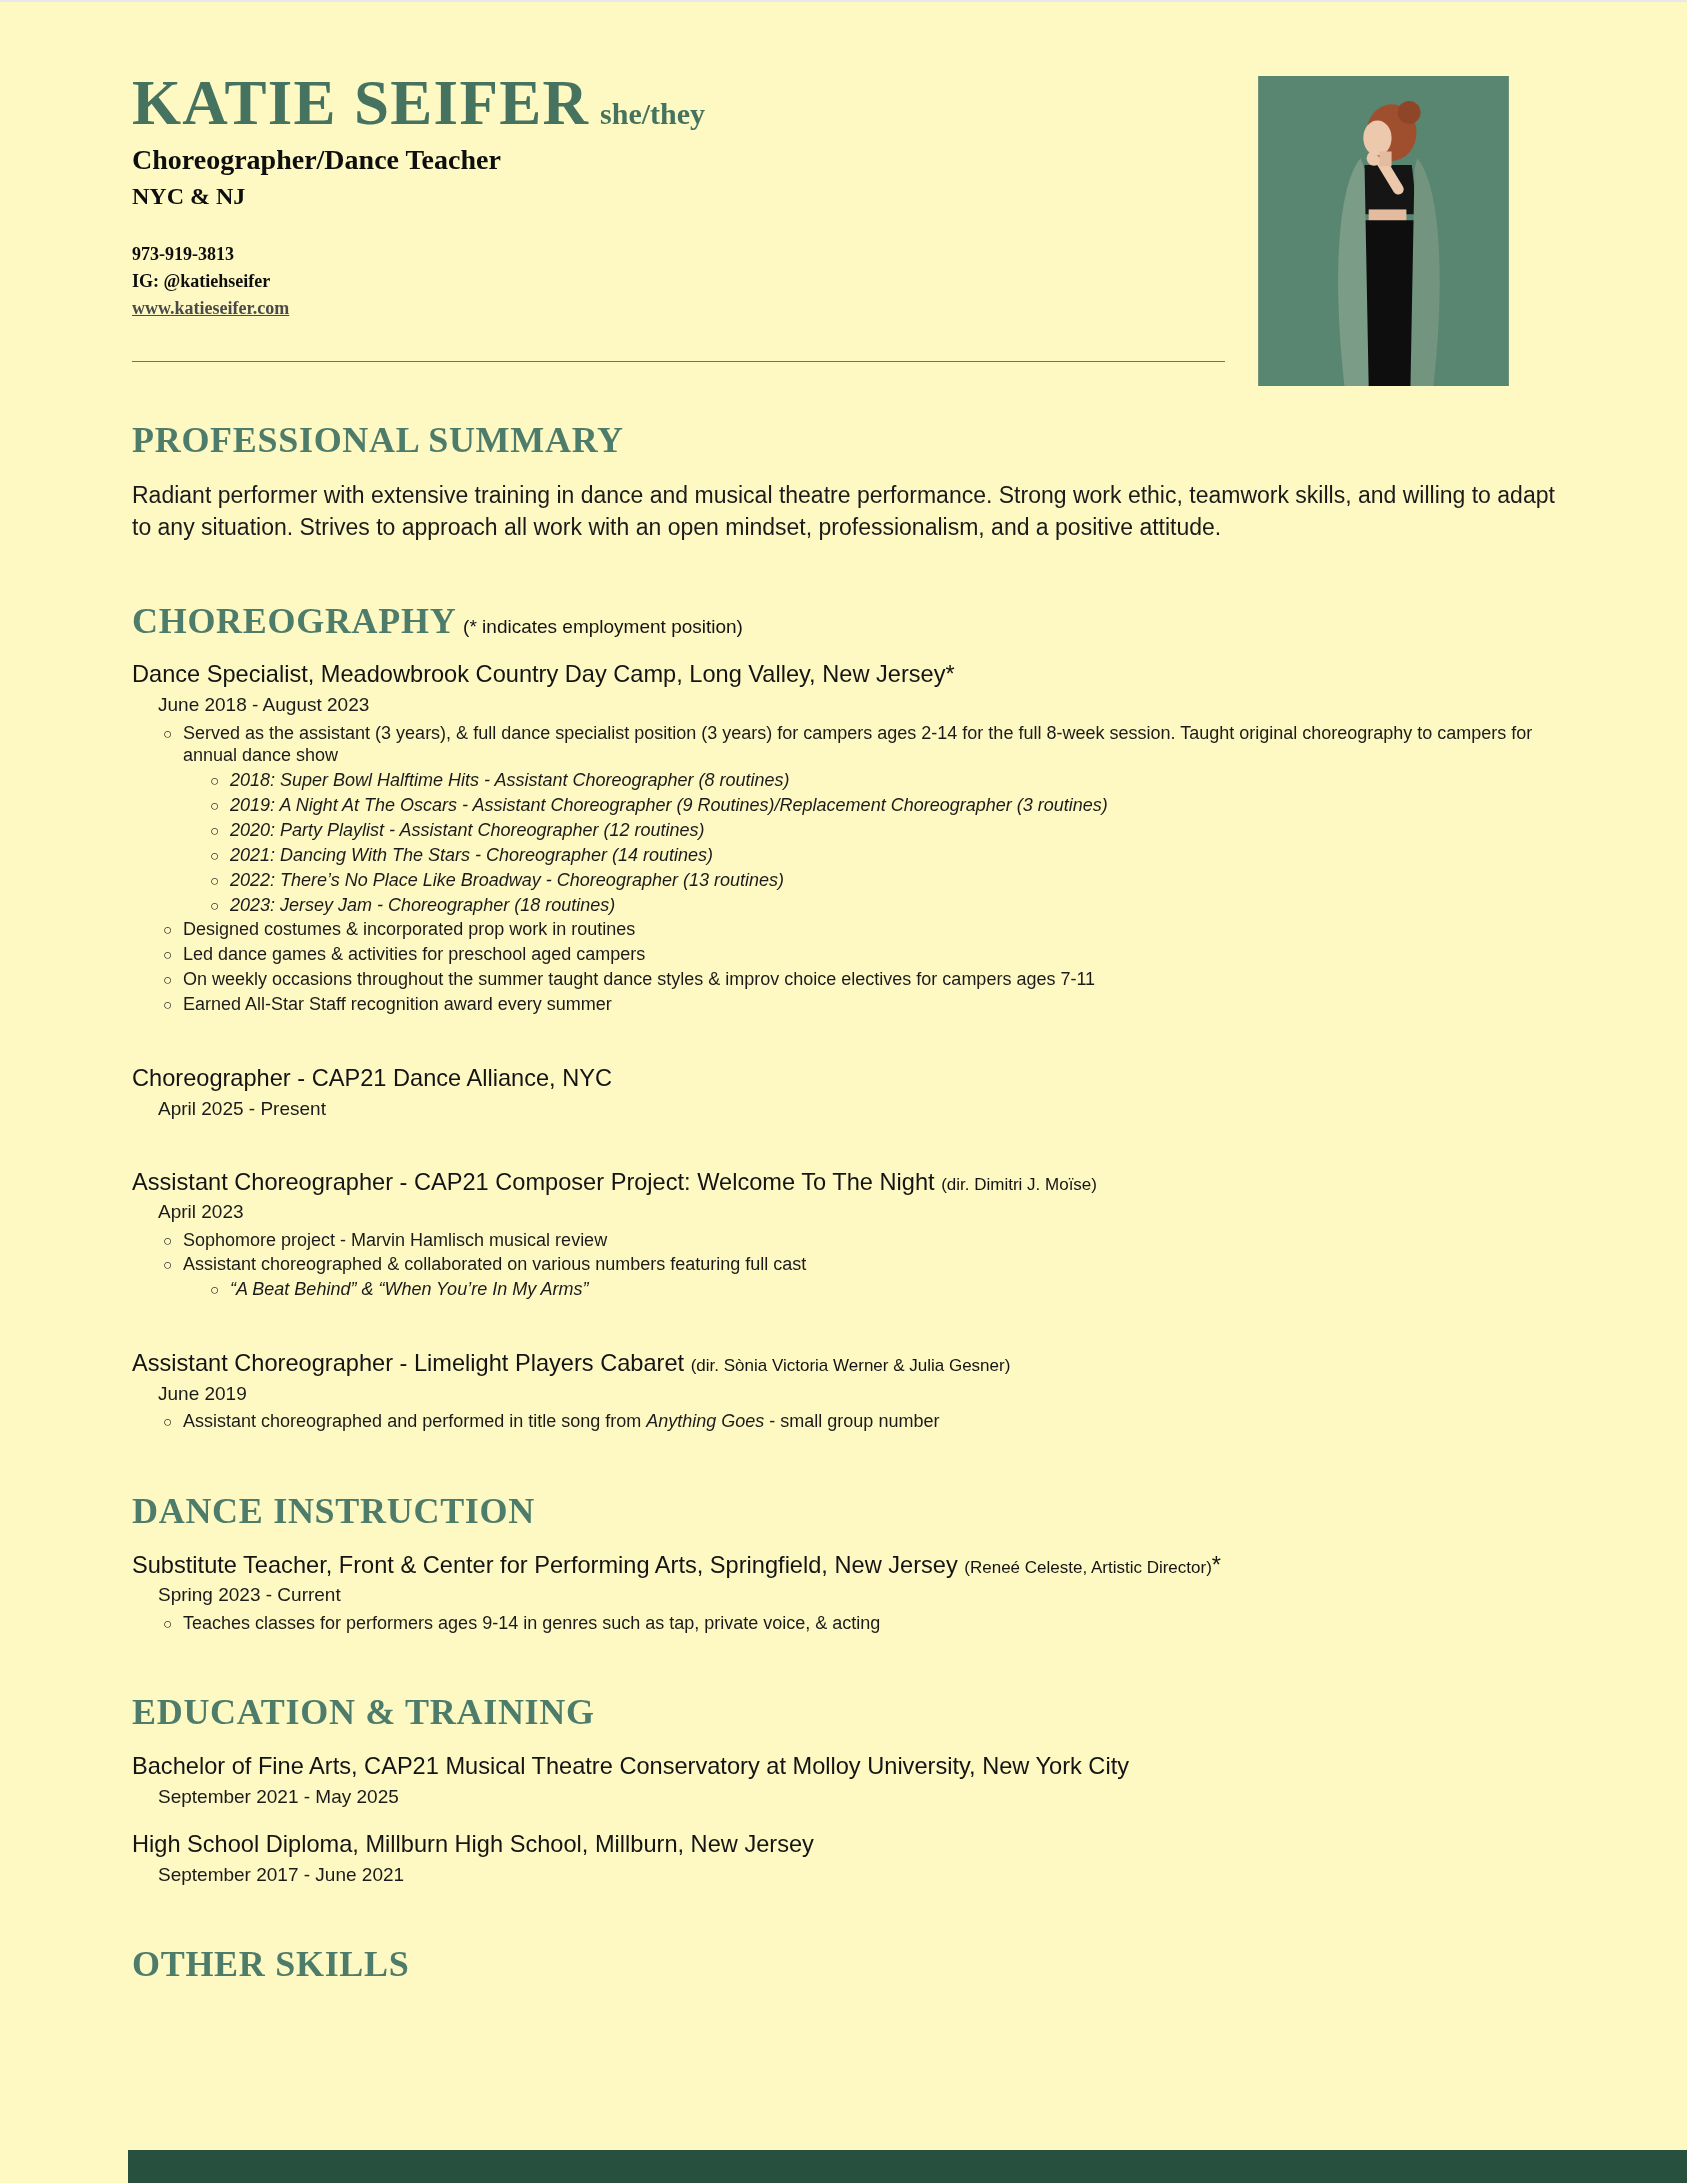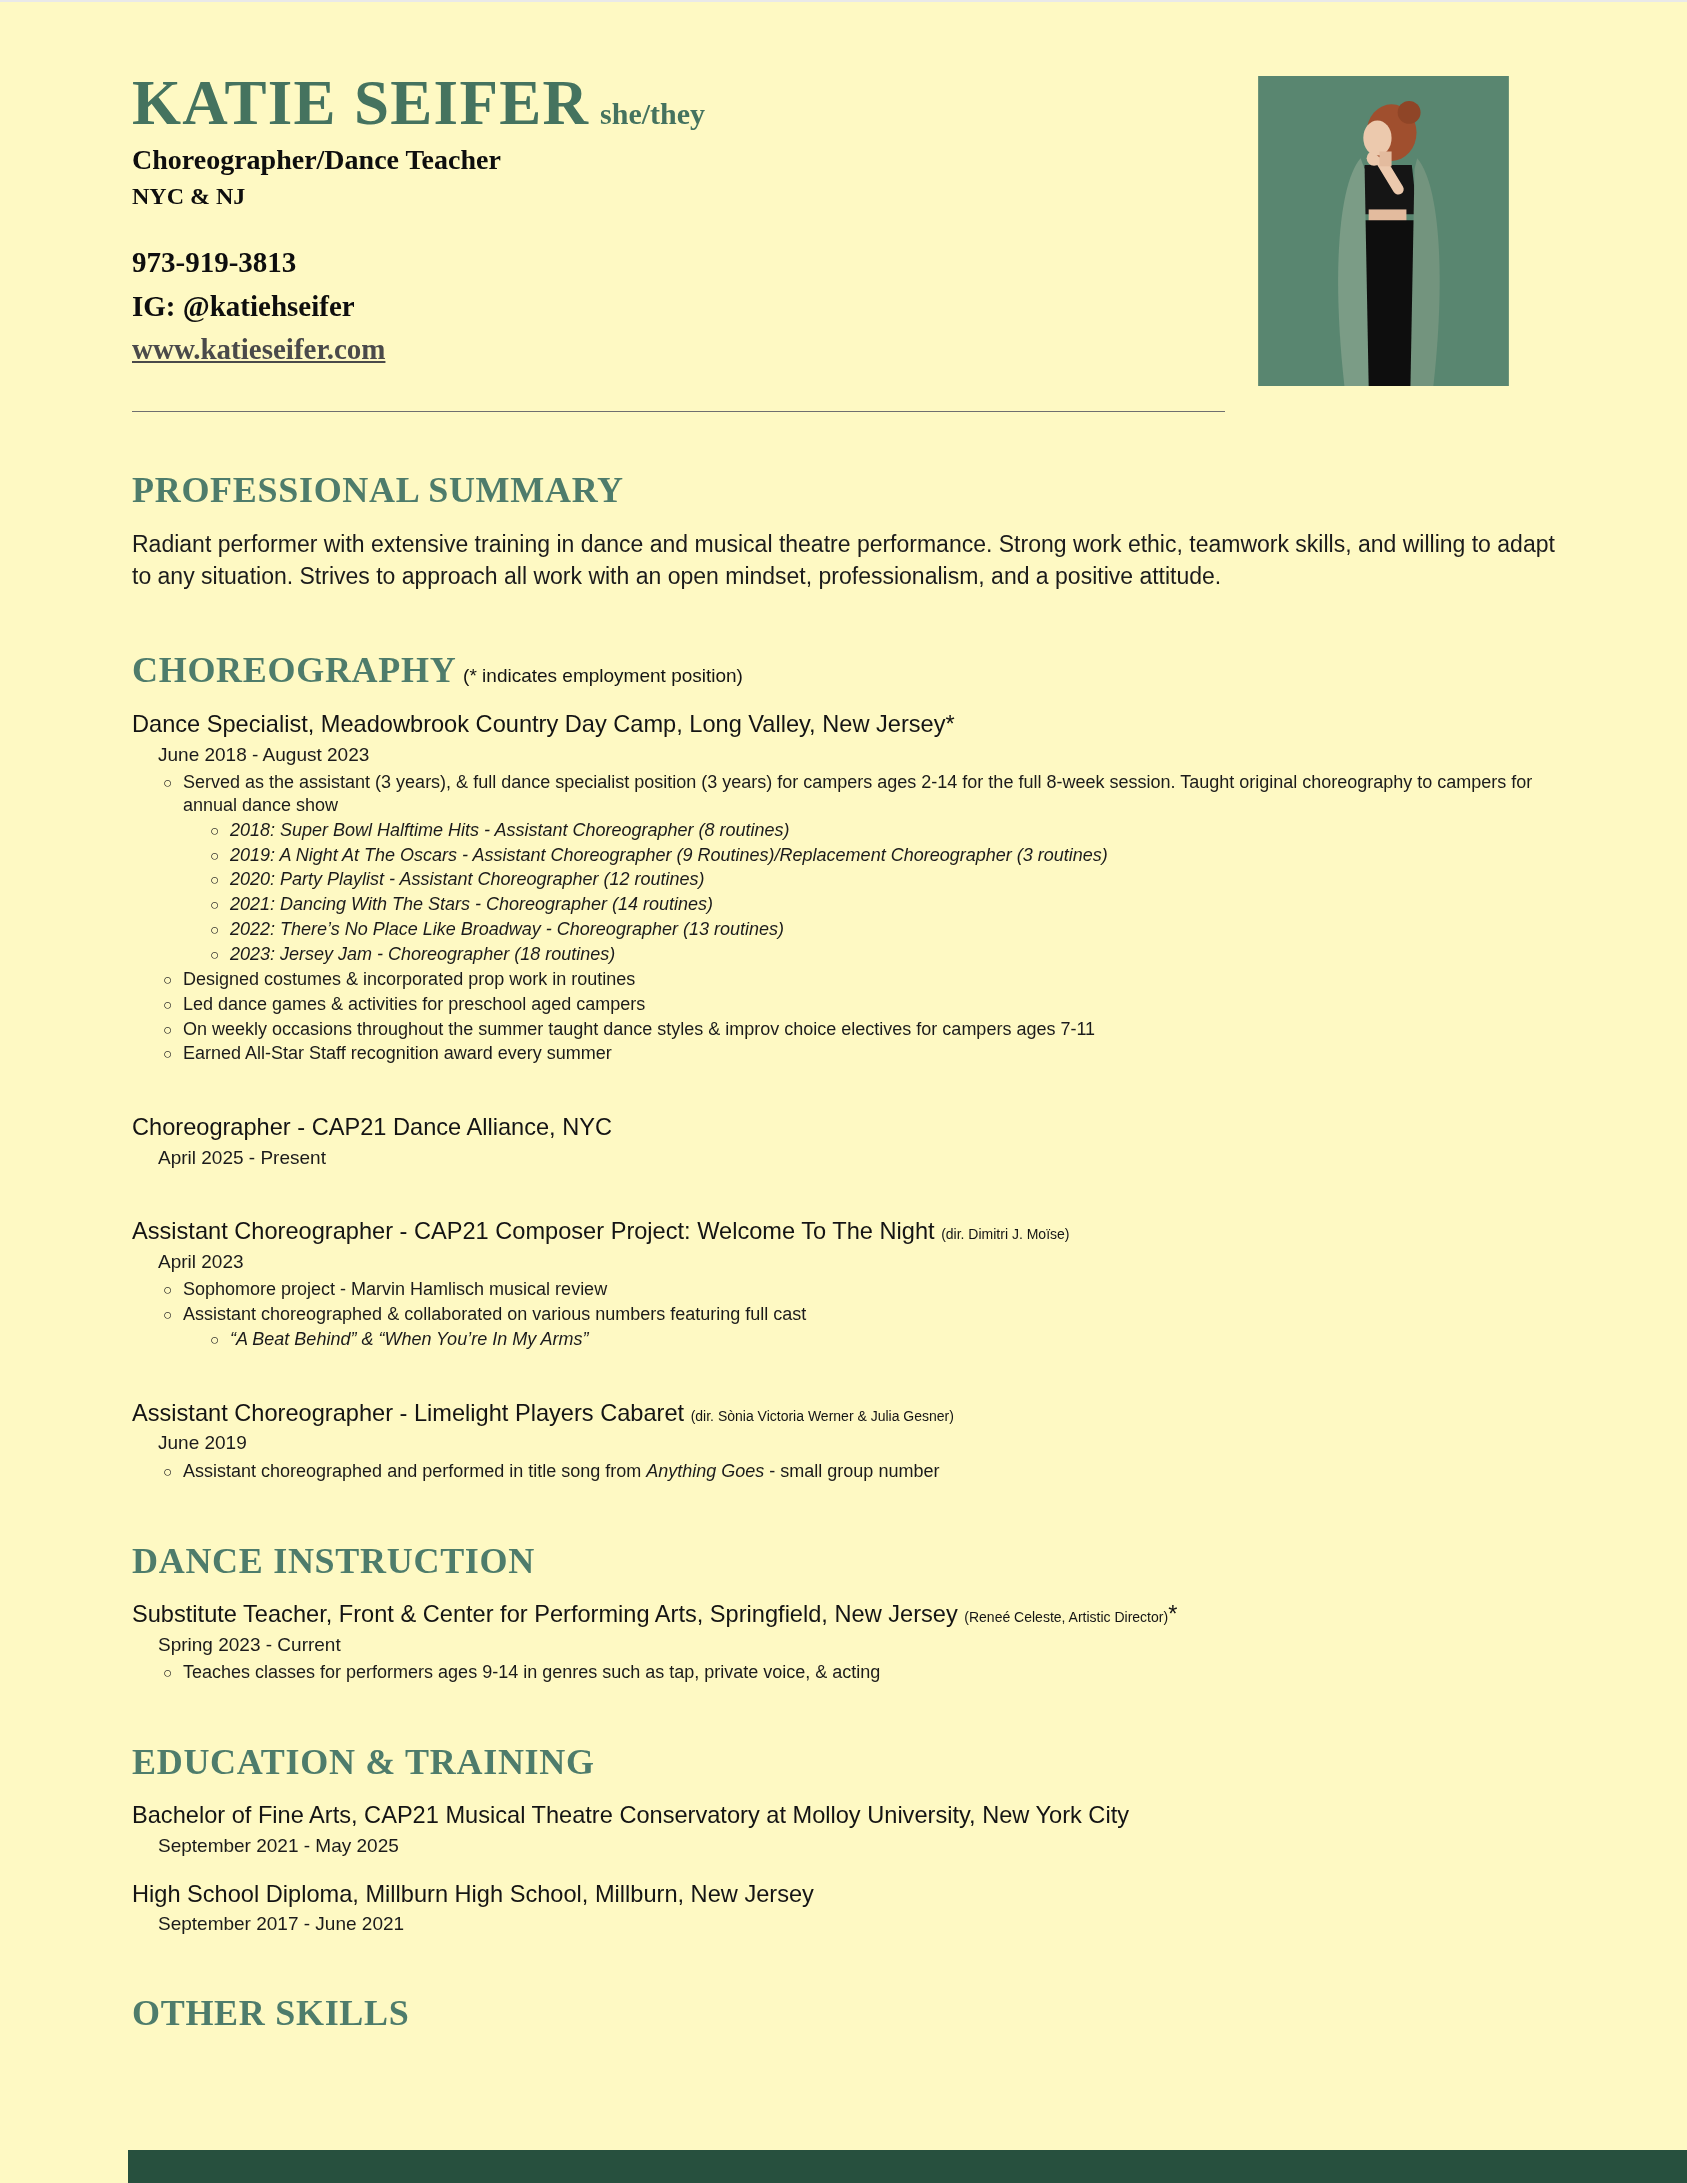--- a/index.html
+++ b/index.html
@@ -7,38 +7,38 @@
   .page{position:relative;width:1687px;height:2183px;background:#fef9c3;overflow:hidden;
         color:#1b1b1b;font-family:"Liberation Sans",sans-serif;margin:2px auto;}
   .content{position:relative;padding:70px 132px 0 132px;}
 
   
   .name{font-family:"Liberation Serif",serif;font-weight:700;font-size:63px;color:#45735f;
         letter-spacing:1.3px;line-height:1;}
   .name .pronouns{font-size:30px;letter-spacing:0;margin-left:10.8px;}
   .prof-title{font-family:"Liberation Serif",serif;font-weight:700;font-size:28px;margin-top:9.4px;color:#0e0e0e;}
   .location{font-family:"Liberation Serif",serif;font-weight:700;font-size:24px;margin-top:6.7px;color:#0e0e0e;}
-  .contact{margin-top:31px;font-family:"Liberation Serif",serif;font-weight:700;font-size:29px;
+  .contact{margin-top:31px;font-family:"Liberation Serif",serif;font-weight:700;font-size:18px;
            line-height:1.5;color:#0e0e0e;}
   .contact .site{color:#4a4a4a;text-decoration:underline;cursor:pointer;}
   .photo{position:absolute;top:74px;right:178px;width:251px;height:310px;overflow:hidden;}
   .divider{margin:39px 0 0 0;border:none;border-top:1.3px solid #6f6f6f;width:1093px;}
 
   
   h2.sec{font-family:"Liberation Serif",serif;font-weight:700;font-size:36px;color:#4e7c6b;
          margin:57px 0 17.5px 0;letter-spacing:0.7px;}
   h2.sec .h-note{font-family:"Liberation Sans",sans-serif;font-size:19px;color:#141414;
                  font-weight:400;letter-spacing:0;margin-left:6.7px;}
   .summary-p{font-size:23px;line-height:1.4;max-width:1427px;margin:0;}
 
   
   .job{margin-top:47px;}
   .job.first{margin-top:17.5px;}
   .jt{font-size:23.6px;line-height:1.3;color:#141414;}
-  .jt .jt-note{font-size:14px;}
+  .jt .jt-note{font-size:17px;}
   .jd{font-size:19px;margin:4px 0 5.4px 26px;color:#1b1b1b;}
   ul.b{list-style:none;margin:0;padding:0;font-size:18px;line-height:1.27;}
   ul.b>li{position:relative;padding-left:51px;margin:0 0 2px 0;}
   ul.b>li::before{content:"○";position:absolute;left:31px;top:2px;font-size:15.5px;color:#242424;}
   ul.sub{list-style:none;margin:2px 0 0 0;padding:0;}
   ul.sub>li{position:relative;padding-left:47px;margin:0 0 2px 0;font-style:italic;}
   ul.sub>li::before{content:"○";position:absolute;left:27px;top:2px;font-size:15.5px;color:#242424;}
   .it{font-style:italic;}
 
   

